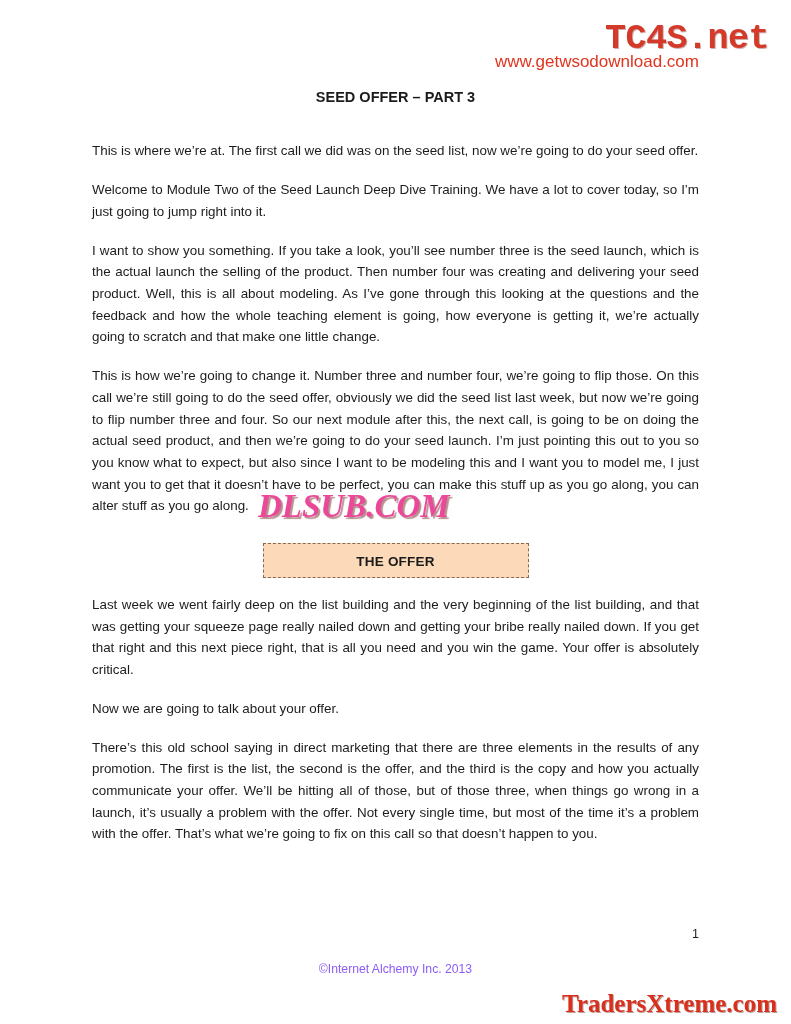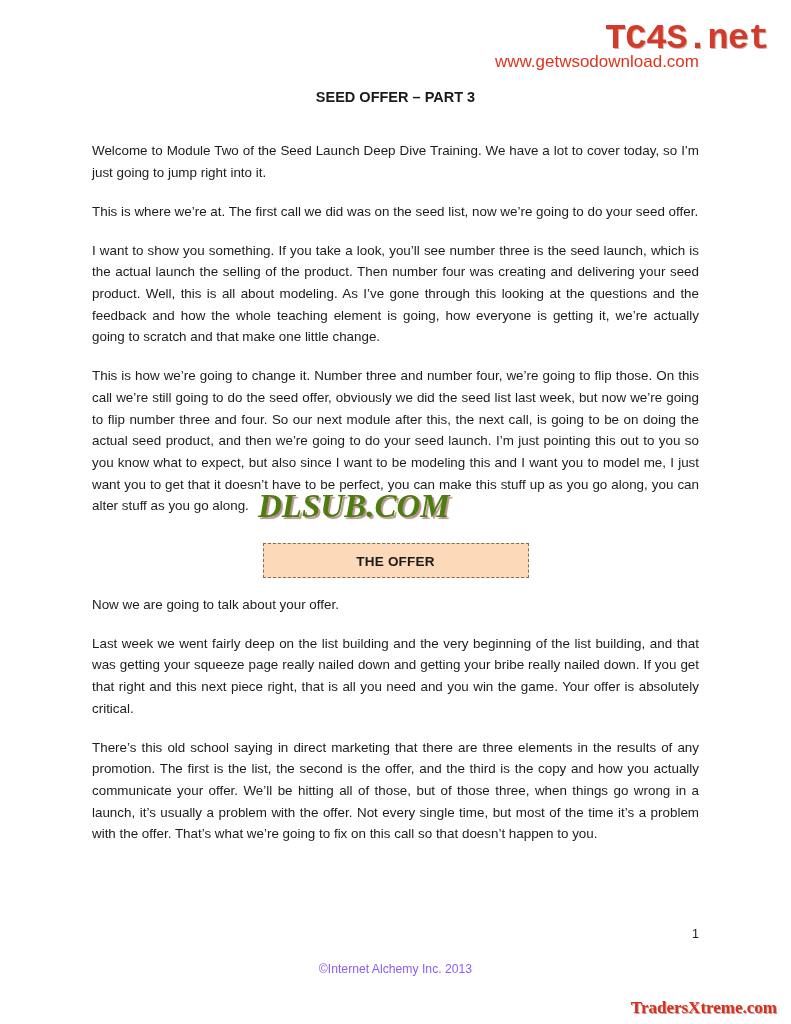--- a/index.html
+++ b/index.html
@@ -74,21 +74,21 @@
     letter-spacing: 0.2px;
   }
   .watermark-dlsub {
     position: absolute;
     left: 258px;
     top: 488px;
     font-family: "Liberation Serif", serif;
     font-weight: bold;
     font-style: italic;
     font-size: 33px;
-    color: #4d7c0f;
+    color: #ec4899;
     text-shadow: 2px 2px 1px rgba(90,10,5,0.45);
     letter-spacing: 0px;
     pointer-events: none;
   }
   .page-number {
     position: absolute;
     right: 92px;
     bottom: 83px;
     font-size: 12.5px;
     color: #1c1c1c;
@@ -102,51 +102,51 @@
     font-size: 12.2px;
     color: #8b5cf6;
     line-height: 1.45;
   }
   .watermark-traders {
     position: absolute;
     right: 14px;
     bottom: 6px;
     font-family: "Liberation Serif", serif;
     font-weight: bold;
-    font-size: 17px;
+    font-size: 25px;
     color: #d8301c;
     text-shadow: 1px 1px 0 rgba(100,15,8,0.4);
   }
 </style>
 </head>
 <body>
 
 <div class="page">
 
   <div class="watermark-tc4s">TC4S.net</div>
 
   <div class="content">
 
     <div class="site-url">www.getwsodownload.com</div>
 
     <div class="doc-title">
       <div>SEED OFFER – PART 3</div>
     </div>
 
+    <p class="body-text">This is where we’re at. The first call we did was on the seed list, now we’re going to do your seed offer.</p>
     <p class="body-text">Welcome to Module Two of the Seed Launch Deep Dive Training. We have a lot to cover today, so I’m just going to jump right into it.</p>
-    <p class="body-text">This is where we’re at. The first call we did was on the seed list, now we’re going to do your seed offer.</p>
     <p class="body-text">I want to show you something. If you take a look, you’ll see number three is the seed launch, which is the actual launch the selling of the product. Then number four was creating and delivering your seed product. Well, this is all about modeling. As I’ve gone through this looking at the questions and the feedback and how the whole teaching element is going, how everyone is getting it, we’re actually going to scratch and that make one little change.</p>
     <p class="body-text">This is how we’re going to change it. Number three and number four, we’re going to flip those. On this call we’re still going to do the seed offer, obviously we did the seed list last week, but now we’re going to flip number three and four. So our next module after this, the next call, is going to be on doing the actual seed product, and then we’re going to do your seed launch. I’m just pointing this out to you so you know what to expect, but also since I want to be modeling this and I want you to model me, I just want you to get that it doesn’t have to be perfect, you can make this stuff up as you go along, you can alter stuff as you go along.</p>
 
     <div class="offer-banner-wrap">
       <div class="offer-banner">THE OFFER</div>
     </div>
 
+    <p class="body-text">Last week we went fairly deep on the list building and the very beginning of the list building, and that was getting your squeeze page really nailed down and getting your bribe really nailed down. If you get that right and this next piece right, that is all you need and you win the game. Your offer is absolutely critical.</p>
     <p class="body-text">Now we are going to talk about your offer.</p>
-    <p class="body-text">Last week we went fairly deep on the list building and the very beginning of the list building, and that was getting your squeeze page really nailed down and getting your bribe really nailed down. If you get that right and this next piece right, that is all you need and you win the game. Your offer is absolutely critical.</p>
     <p class="body-text">There’s this old school saying in direct marketing that there are three elements in the results of any promotion. The first is the list, the second is the offer, and the third is the copy and how you actually communicate your offer. We’ll be hitting all of those, but of those three, when things go wrong in a launch, it’s usually a problem with the offer. Not every single time, but most of the time it’s a problem with the offer. That’s what we’re going to fix on this call so that doesn’t happen to you.</p>
 
   </div>
 
   <div class="watermark-dlsub">DLSUB.COM</div>
 
   <div class="page-number">1</div>
 
   <div class="footer">
     <div>©Internet Alchemy Inc. 2013</div>

